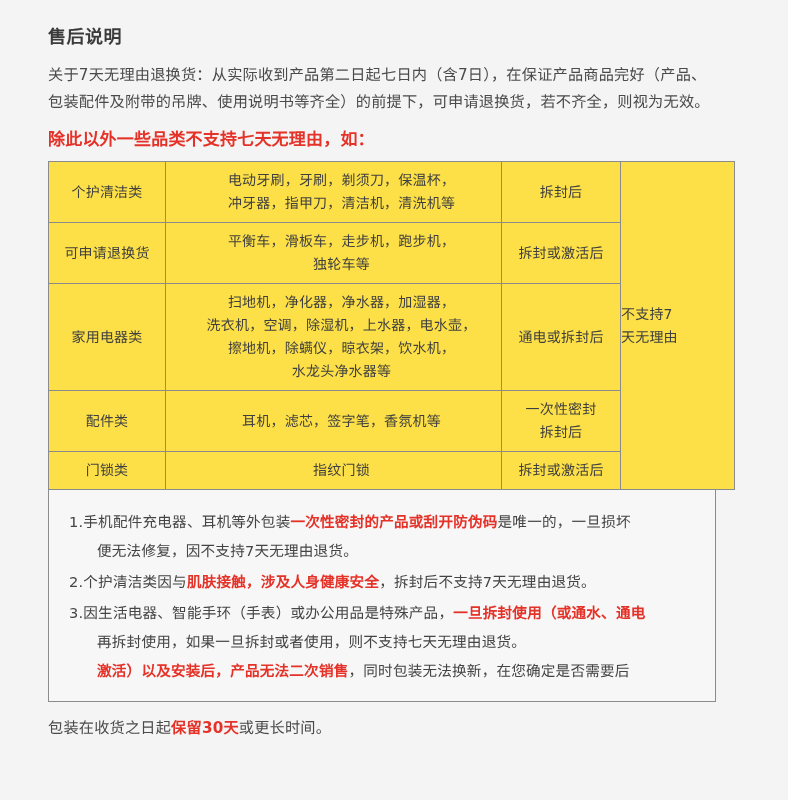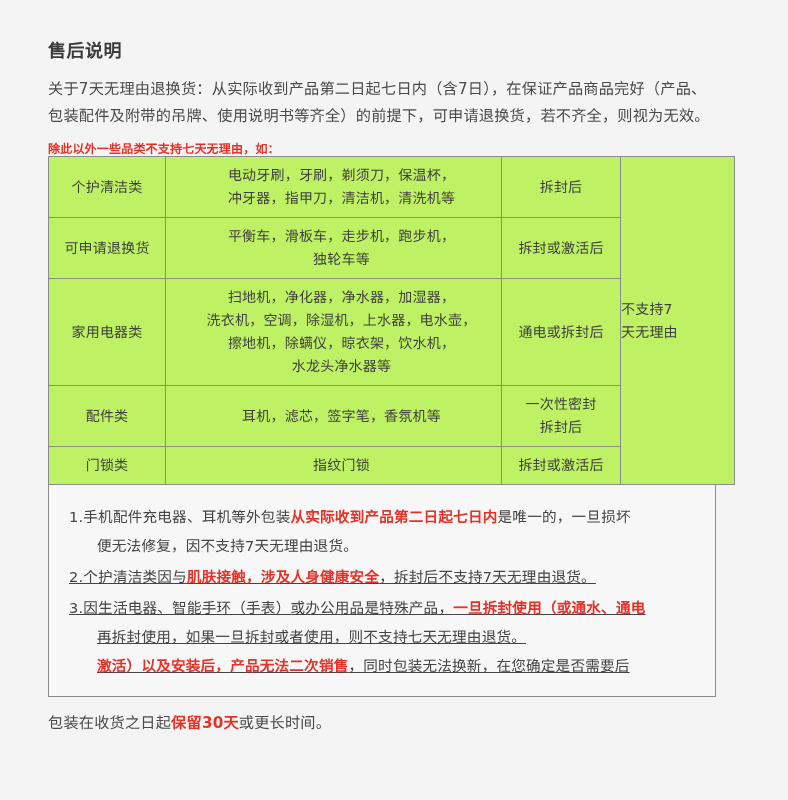--- a/index.html
+++ b/index.html
@@ -12,21 +12,21 @@
     background: #f4f4f4;
     font-family: "DejaVu Sans", "Liberation Sans", sans-serif;
     color: #3b3b3b;
     overflow: hidden;
   }
   .page {
     position: relative;
     width: 624px;
     height: 800px;
     box-sizing: border-box;
-    padding: 14px 48px;
+    padding: 0 48px;
   }
 
   
   .section-title {
     font-size: 18px;
     font-weight: bold;
     color: #3a3a3a;
     letter-spacing: 0.5px;
   }
   #after-sales-title { padding-top: 22px; }
@@ -37,32 +37,33 @@
     font-size: 15.2px;
     line-height: 27px;
     color: #4a4a4a;
     letter-spacing: 0.2px;
     text-align: right;
   }
   .intro-line { display: block; white-space: nowrap; }
 
   .red-notice {
     margin-top: 9px;
-    font-size: 12px;
+    font-size: 17px;
     font-weight: bold;
     color: #e53228;
     letter-spacing: 0.2px;
   }
 
   
   .cat-table {
+    margin-top: 11px;
     border-collapse: collapse;
     width: 668px;
     table-layout: fixed;
-    background: #bef264;
+    background: #fde047;
   }
   .cat-table td {
     border: 1px solid #8b8b8b;
     font-size: 14px;
     color: #3f3f3f;
     line-height: 23px;
     padding: 7px 0;
     vertical-align: middle;
     letter-spacing: 0.2px;
   }
@@ -83,21 +84,21 @@
     padding: 17px 20px 16px 20px;
   }
   .note {
     font-size: 14.6px;
     line-height: 29px;
     color: #444;
     letter-spacing: 0.2px;
     padding-left: 14px;
     text-indent: -14px;
   }
-  .note + .note { margin-top: 2px; text-decoration: underline; }
+  .note + .note { margin-top: 2px; }
   .note-line { display: block; white-space: nowrap; }
   .note-line.cont { padding-left: 14px; text-indent: 0; }
   .hl { color: #e53228; font-weight: bold; }
 
   
   #tips-title { margin-top: 22px; }
   .tips-body {
     margin-top: 12px;
     font-size: 15.2px;
     line-height: 28px;
@@ -175,21 +176,21 @@
           </td>
           <td class="col-cond">
             <span class="cond-line">拆封或激活后</span>
           </td>
         </tr>
       </tbody>
   </table>
 
   <div class="notes-box">
       <div class="note">
-        <span class="note-line"><span>1.手机配件充电器、耳机等外包装</span><span class="hl">从实际收到产品第二日起七日内</span><span>是唯一的，一旦损坏</span></span>
+        <span class="note-line"><span>1.手机配件充电器、耳机等外包装</span><span class="hl">一次性密封的产品或刮开防伪码</span><span>是唯一的，一旦损坏</span></span>
         <span class="note-line cont"><span>便无法修复，因不支持7天无理由退货。</span></span>
       </div>
       <div class="note">
         <span class="note-line"><span>2.个护清洁类因与</span><span class="hl">肌肤接触，涉及人身健康安全</span><span>，拆封后不支持7天无理由退货。</span></span>
       </div>
       <div class="note">
         <span class="note-line"><span>3.因生活电器、智能手环（手表）或办公用品是特殊产品，</span><span class="hl">一旦拆封使用（或通水、通电</span></span>
         <span class="note-line cont"><span>再拆封使用，如果一旦拆封或者使用，则不支持七天无理由退货。</span></span>
         <span class="note-line cont"><span class="hl">激活）以及安装后，产品无法二次销售</span><span>，同时包装无法换新，在您确定是否需要后</span></span>
       </div>

